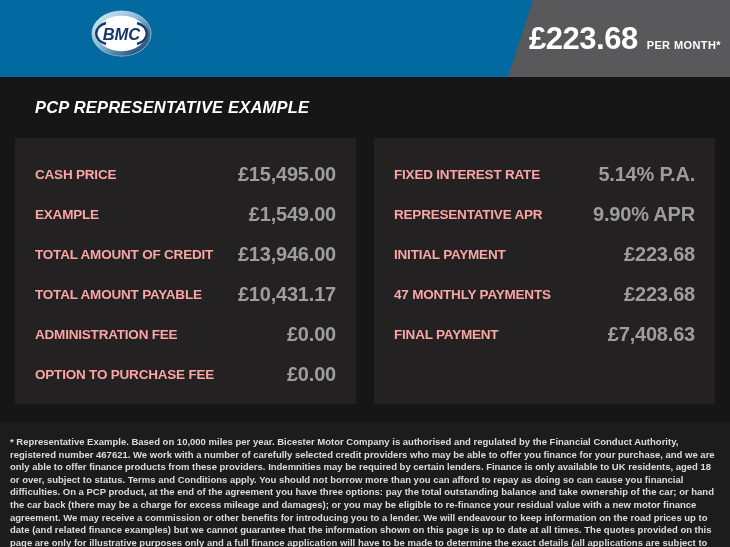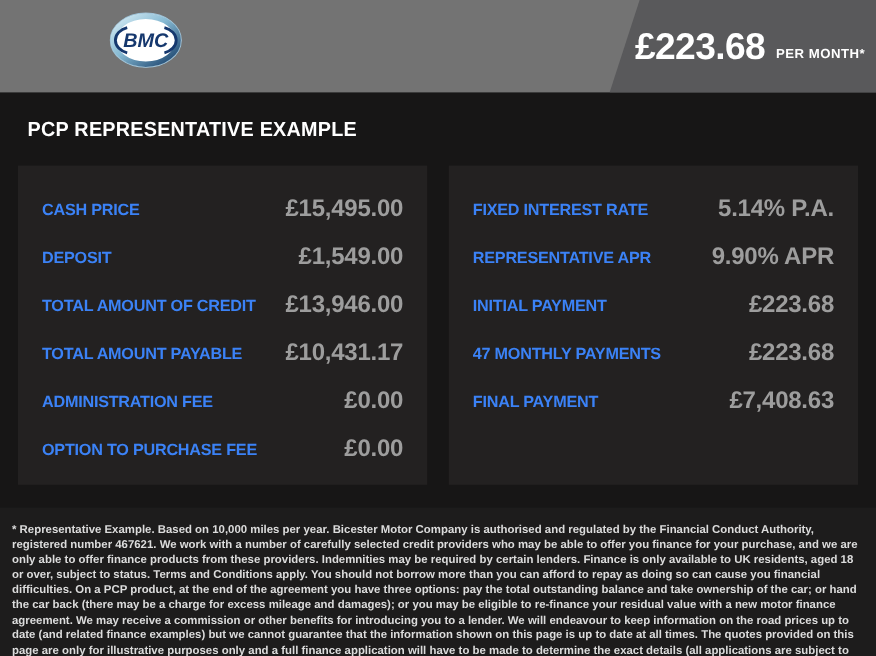--- a/index.html
+++ b/index.html
@@ -4,57 +4,57 @@
 <style>
   html, body { margin:0; padding:0; }
   body {
     width:730px; height:547px; overflow:hidden;
     background:#171616;
     font-family:"Liberation Sans", sans-serif;
     position:relative;
   }
 
   
-  .topbar { position:relative; height:77px; background:#737373; overflow:hidden; }
+  .topbar { position:relative; height:77px; background:#0369a1; overflow:hidden; }
   .logo { position:absolute; left:91px; top:10px; width:61px; height:47px; }
 
   .price-shape {
     position:absolute; left:508px; top:0; width:260px; height:77px;
     background:#59595b;
     transform:skewX(-18deg); transform-origin:0 100%;
   }
   .price-content {
     position:absolute; left:520px; right:0; top:0; height:77px;
     display:flex; align-items:center; justify-content:center; gap:9px;
   }
   .price {
     color:#ffffff; font-size:31px; font-weight:bold; letter-spacing:-0.5px;
   }
   .price-suffix {
     color:#ffffff; font-size:11px; font-weight:bold; letter-spacing:0.4px;
     margin-top:13px;
   }
 
   
-  .title-section { height:61px; box-sizing:border-box; padding:21px 20px 0 23px; }
+  .title-section { height:61px; box-sizing:border-box; padding:21px 20px 0 35px;font-style:italic; }
   .title-section h1 {
     margin:0; color:#ffffff; font-size:17px; font-weight:bold;
     letter-spacing:0.2px; transform:scaleX(0.97); transform-origin:0 0;
     white-space:nowrap;
   }
 
   
   .panels { display:flex; gap:18px; margin:0 15px; }
   .panel {
     flex:1; background:#232121; height:266px; box-sizing:border-box;
     padding:16px 20px 10px 20px;
   }
   .row { display:flex; justify-content:space-between; align-items:center; height:40px; }
   .lbl {
-    color:#3b82f6; font-size:13.5px; font-weight:bold; letter-spacing:-0.2px;
+    color:#fca5a5; font-size:13.5px; font-weight:bold; letter-spacing:-0.2px;
     white-space:nowrap;
   }
   .val {
     color:#9d9d9d; font-size:20px; font-weight:bold; letter-spacing:-0.2px;
     white-space:nowrap;
   }
 
   
   .disclaimer {
     position:absolute; left:0; right:0; bottom:0; top:423px;
@@ -96,21 +96,21 @@
   <h1>PCP REPRESENTATIVE EXAMPLE</h1>
 </div>
 
 <div class="panels">
   <div class="panel">
     <div class="row">
       <span class="lbl">CASH PRICE</span>
       <span class="val">£15,495.00</span>
     </div>
     <div class="row">
-      <span class="lbl">DEPOSIT</span>
+      <span class="lbl">EXAMPLE</span>
       <span class="val">£1,549.00</span>
     </div>
     <div class="row">
       <span class="lbl">TOTAL AMOUNT OF CREDIT</span>
       <span class="val">£13,946.00</span>
     </div>
     <div class="row">
       <span class="lbl">TOTAL AMOUNT PAYABLE</span>
       <span class="val">£10,431.17</span>
     </div>

